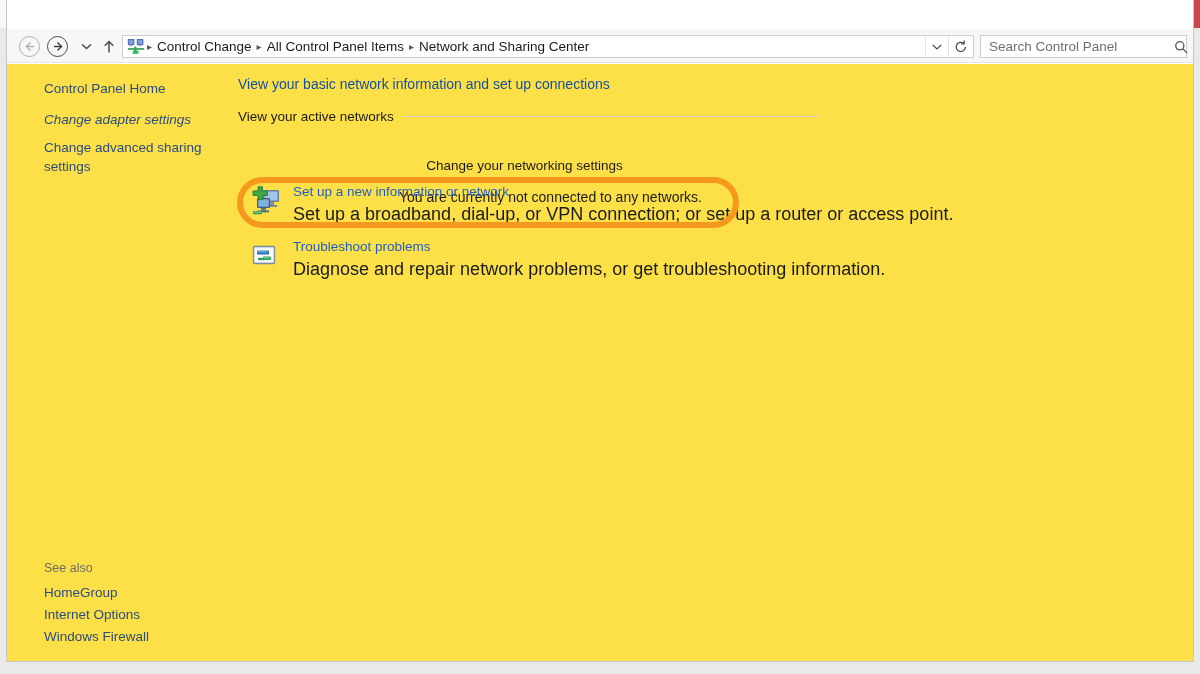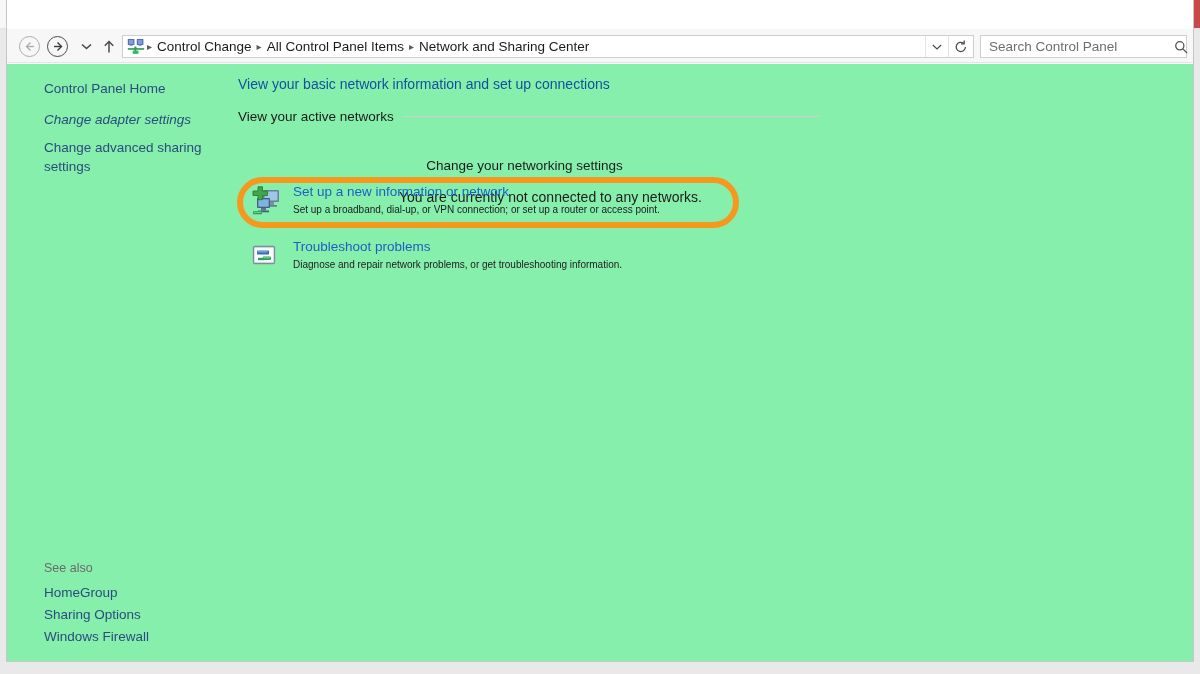--- a/index.html
+++ b/index.html
@@ -236,21 +236,21 @@
     flex: none;
   }
 
   
   .content {
     position: absolute;
     left: 0;
     top: 64px;
     width: 1188px;
     height: 597px;
-    background: #86efac;
+    background: #fde047;
   }
 
   
   .sidebar {
     position: absolute;
     left: 0;
     top: 0;
     width: 225px;
     height: 597px;
   }
@@ -348,21 +348,21 @@
     top: 0px;
     font-size: 13.5px;
     color: #1f5fc4;
     cursor: default;
     white-space: nowrap;
   }
   .task-desc {
     position: absolute;
     left: 43px;
     top: 20px;
-    font-size: 10px;
+    font-size: 18px;
     color: #1b1b1b;
     white-space: nowrap;
   }
   .row-setup { top: 120px; }
   .row-trouble { top: 175px; }
 
   
   .highlight-ring {
     position: absolute;
     left: 237px;
@@ -492,21 +492,21 @@
 
   <div class="content">
 
     <div class="sidebar">
       <div class="side-link side-home">Control Panel Home</div>
       <div class="side-link side-adapter">Change adapter settings</div>
       <div class="side-link side-advanced">Change advanced sharing settings</div>
 
       <div class="seealso-label">See also</div>
       <div class="seealso-link sa-1">HomeGroup</div>
-      <div class="seealso-link sa-2">Sharing Options</div>
+      <div class="seealso-link sa-2">Internet Options</div>
       <div class="seealso-link sa-3">Windows Firewall</div>
     </div>
 
     <div class="main">
 
       <div class="page-title">View your basic network information and set up connections</div>
 
       <div class="section sec-active">
         <span class="section-label">View your active networks</span>
         <span class="section-rule"></span>

